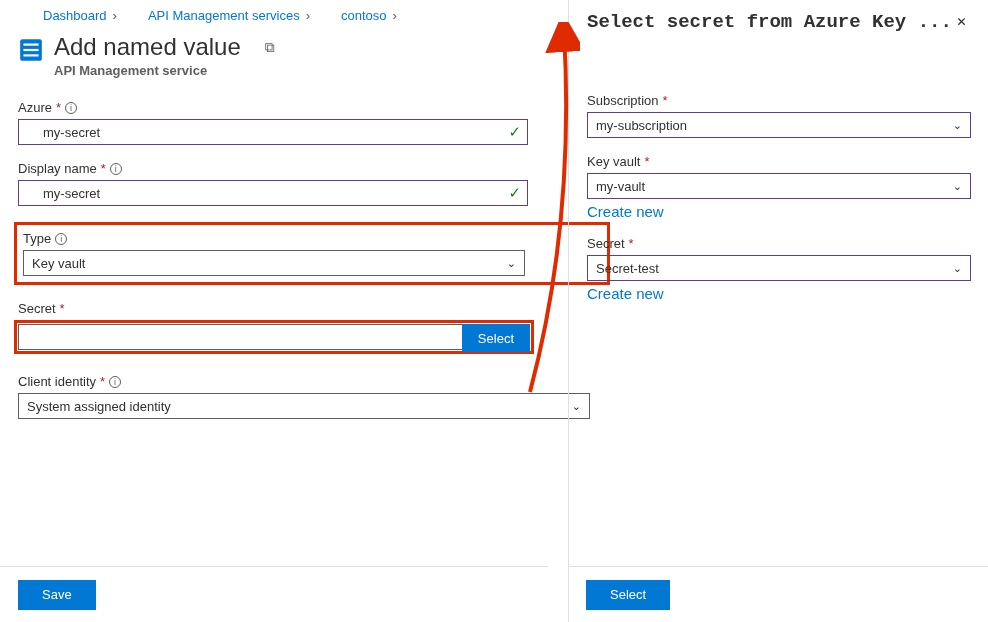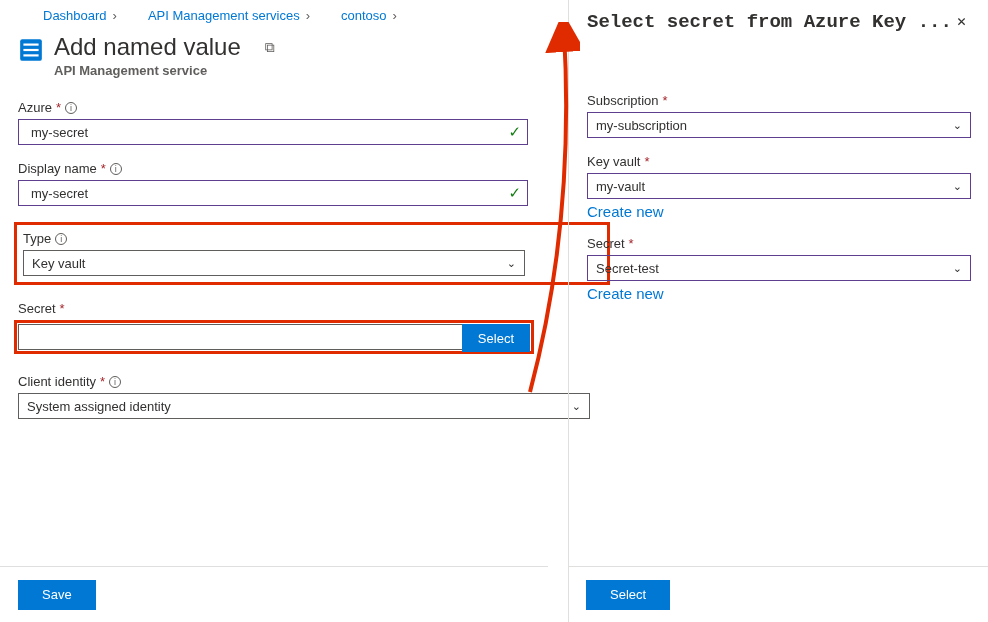--- a/index.html
+++ b/index.html
@@ -95,21 +95,21 @@
       align-items: center;
       justify-content: center;
       font-size: 9px;
       color: #605e5c;
       cursor: pointer;
     }
     .text-input {
       width: 510px;
       height: 26px;
       border: 1px solid #605e5c;
-      padding: 0 28px 0 12px;
+      padding: 0 28px 0 24px;
       font-size: 13px;
       color: #323130;
       position: relative;
       display: flex;
       align-items: center;
     }
     .text-input.valid { border-color: #5e3e8f; }
     .valid-check {
       position: absolute;
       right: 6px;

